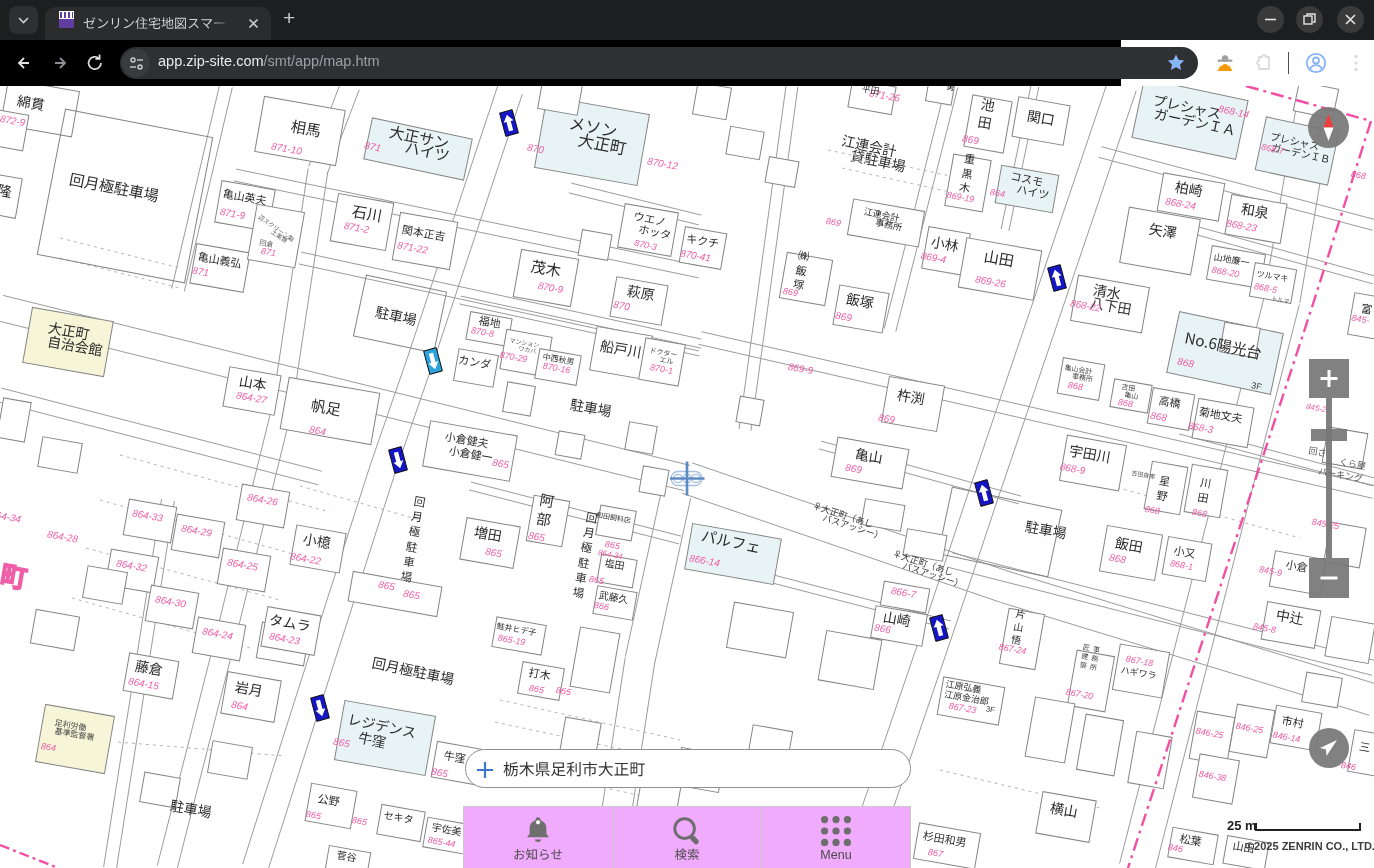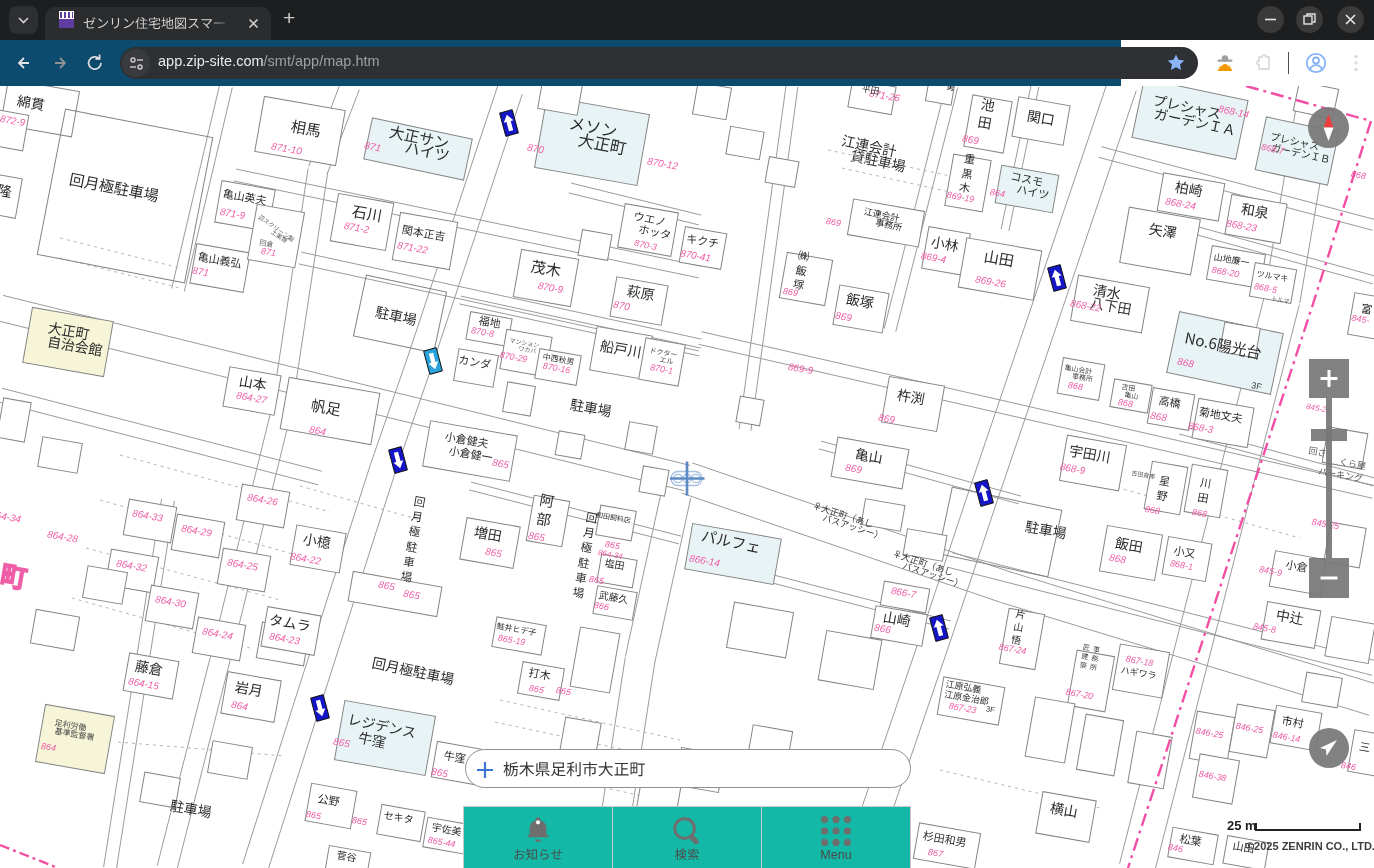--- a/index.html
+++ b/index.html
@@ -6,25 +6,25 @@
   font-family:"Liberation Sans",sans-serif; }
 .tabstrip { position:absolute; left:0; top:0; width:1374px; height:40px; background:#1d1e20; }
 .chev { position:absolute; left:9px; top:6px; width:29px; height:28px; background:#2e2f33; border-radius:8px; }
 .tab { position:absolute; left:45px; top:7px; width:226px; height:33px; background:#2b2c2e; border-radius:10px 10px 0 0; }
 .fav { position:absolute; left:14px; top:4px; width:15px; height:17px; background:#fff; }
 .fav .p1 { position:absolute; left:0; bottom:0; width:15px; height:9px; background:#5f3da0; }
 .fav .p2 { position:absolute; left:1px; top:1px; width:13px; height:6px; background:
   repeating-linear-gradient(90deg,#5f3da0 0 2px,#fff 2px 4px); }
 .newtab { position:absolute; left:283px; top:6px; color:#c8c8c8; font-size:21px; font-weight:300; }
 .wbtn { position:absolute; top:6px; width:27px; height:27px; border-radius:50%; background:#3a3a3a; }
-.toolbar { position:absolute; left:0; top:40px; width:1121px; height:46px; background:#0c4a6e; }
+.toolbar { position:absolute; left:0; top:40px; width:1121px; height:46px; background:#000000; }
 .omni { position:absolute; left:120px; top:7px; width:1078px; height:32px; background:#2f3034; border-radius:16px; }
 .navic { position:absolute; top:0; }
 .searchpill { position:absolute; left:465px; top:749px; width:446px; height:39px; background:#fff; border:1px solid #8f8f8f; border-radius:20px; }
-.bottombar { position:absolute; left:463px; top:806px; width:448px; height:62px; background:#14b8a6; border:1px solid #c9c9c9; border-bottom:none; display:flex; }
+.bottombar { position:absolute; left:463px; top:806px; width:448px; height:62px; background:#f0abfc; border:1px solid #c9c9c9; border-bottom:none; display:flex; }
 .bcell { flex:1; text-align:center; position:relative; }
 .bcell + .bcell { border-left:1px solid #c9c9c9; }
 .rbtn { position:absolute; background:rgba(118,118,118,0.92); }
 </style></head>
 <body>
 <svg width="1374" height="868" viewBox="0 0 1374 868" font-family="'Liberation Sans',sans-serif" style="position:absolute;left:0;top:0;">
 <defs>
       <path id="ga" d="M130 85L144 85L144 -16L130 -16ZM131 168L147 165Q144 159 140 152Q137 145 134 141L122 144Q124 149 127 156Q129 163 131 168ZM107 111L107 95L169 95L169 111ZM107 138L107 122L169 122L169 138ZM93 150L184 150L184 83L93 83ZM89 67L179 67L179 53L103 53L103 2L89 2ZM173 67L187 67L187 18Q187 13 186 10Q185 6 182 5Q178 3 173 2Q168 2 160 2Q160 5 158 9Q157 13 156 16Q161 15 165 15Q169 15 171 15Q173 16 173 18ZM39 168L52 163Q49 156 44 148Q40 140 36 132Q32 125 28 119L17 124Q21 130 25 138Q29 145 33 153Q37 161 39 168ZM63 145L76 140Q69 128 61 116Q52 103 44 91Q35 80 28 71L18 76Q24 83 30 91Q36 100 42 109Q48 119 54 128Q59 137 63 145ZM8 126L15 136Q21 131 26 126Q32 120 37 114Q42 109 44 105L36 93Q34 98 29 104Q24 109 19 115Q13 121 8 126ZM57 99L68 104Q72 97 76 90Q80 82 84 75Q87 68 88 63L76 57Q75 63 72 70Q69 77 65 85Q61 92 57 99ZM7 79Q21 79 39 80Q58 80 78 81L78 69Q59 68 41 67Q23 66 8 65ZM62 51L73 55Q78 45 82 35Q85 24 87 16L75 12Q73 20 70 31Q66 42 62 51ZM18 54L31 51Q29 37 25 24Q22 10 17 0Q16 1 14 2Q11 3 9 4Q7 5 5 6Q10 15 13 28Q16 41 18 54ZM41 73L55 73L55 -16L41 -16Z"></path>
       <path id="gb" d="M57 151L53 116L146 116L149 151ZM44 161L165 161L160 106L37 106ZM96 156L110 156Q109 149 108 140Q108 132 107 125Q106 117 105 112L91 112Q92 118 93 125Q94 133 94 141Q95 149 96 156ZM10 140L48 140L48 139L152 139L152 140L190 140L190 128L152 128L152 129L48 129L48 128L10 128ZM51 64L51 50L152 50L152 64ZM51 40L51 26L152 26L152 40ZM51 87L51 73L152 73L152 87ZM36 97L167 97L167 16L36 16ZM117 6L128 14Q139 10 151 6Q162 3 172 -1Q182 -5 189 -8L174 -16Q167 -13 158 -9Q149 -6 138 -2Q128 2 117 6ZM70 14L83 8Q75 3 65 -2Q54 -6 43 -10Q32 -14 22 -17Q21 -15 19 -13Q17 -11 14 -9Q12 -7 11 -5Q21 -3 32 0Q43 3 53 6Q62 10 70 14Z"></path>
       <path id="gc" d="M106 152L165 152L165 140L106 140ZM93 62L182 62L182 50L93 50ZM70 1L191 1L191 -12L70 -12ZM89 32L178 32L178 20L89 20ZM161 152L164 152L167 153L176 148Q169 133 159 120Q149 108 136 99Q123 89 108 82Q93 76 78 72Q77 74 75 78Q73 82 70 84Q85 87 99 93Q113 99 125 107Q137 116 146 126Q156 137 161 150ZM109 143Q116 129 129 117Q141 106 158 98Q174 90 194 86Q191 84 188 80Q186 77 184 74Q165 79 148 88Q131 97 118 110Q105 122 97 138ZM114 168L128 166Q121 151 109 136Q97 120 80 108Q79 109 77 111Q75 113 73 115Q71 116 70 117Q80 125 89 133Q97 142 104 151Q110 160 114 168ZM96 80L109 77Q105 64 98 52Q91 39 83 31Q82 32 80 34Q78 35 76 37Q74 38 72 39Q80 47 86 58Q92 68 96 80ZM125 81L140 81L140 -6L125 -6ZM16 159L63 159L63 146L30 146L30 -16L16 -16ZM59 159L61 159L64 160L73 154Q70 146 67 137Q64 127 60 118Q57 109 53 101Q64 89 68 78Q71 67 71 58Q71 50 70 44Q68 38 63 35Q61 34 59 33Q56 32 53 31Q47 31 40 31Q39 34 38 38Q38 41 36 44Q39 44 42 44Q45 44 47 44Q51 44 54 46Q56 48 57 51Q58 55 58 59Q58 68 54 78Q51 88 40 99Q43 106 45 114Q48 122 50 129Q53 137 55 143Q57 150 59 155Z"></path>

